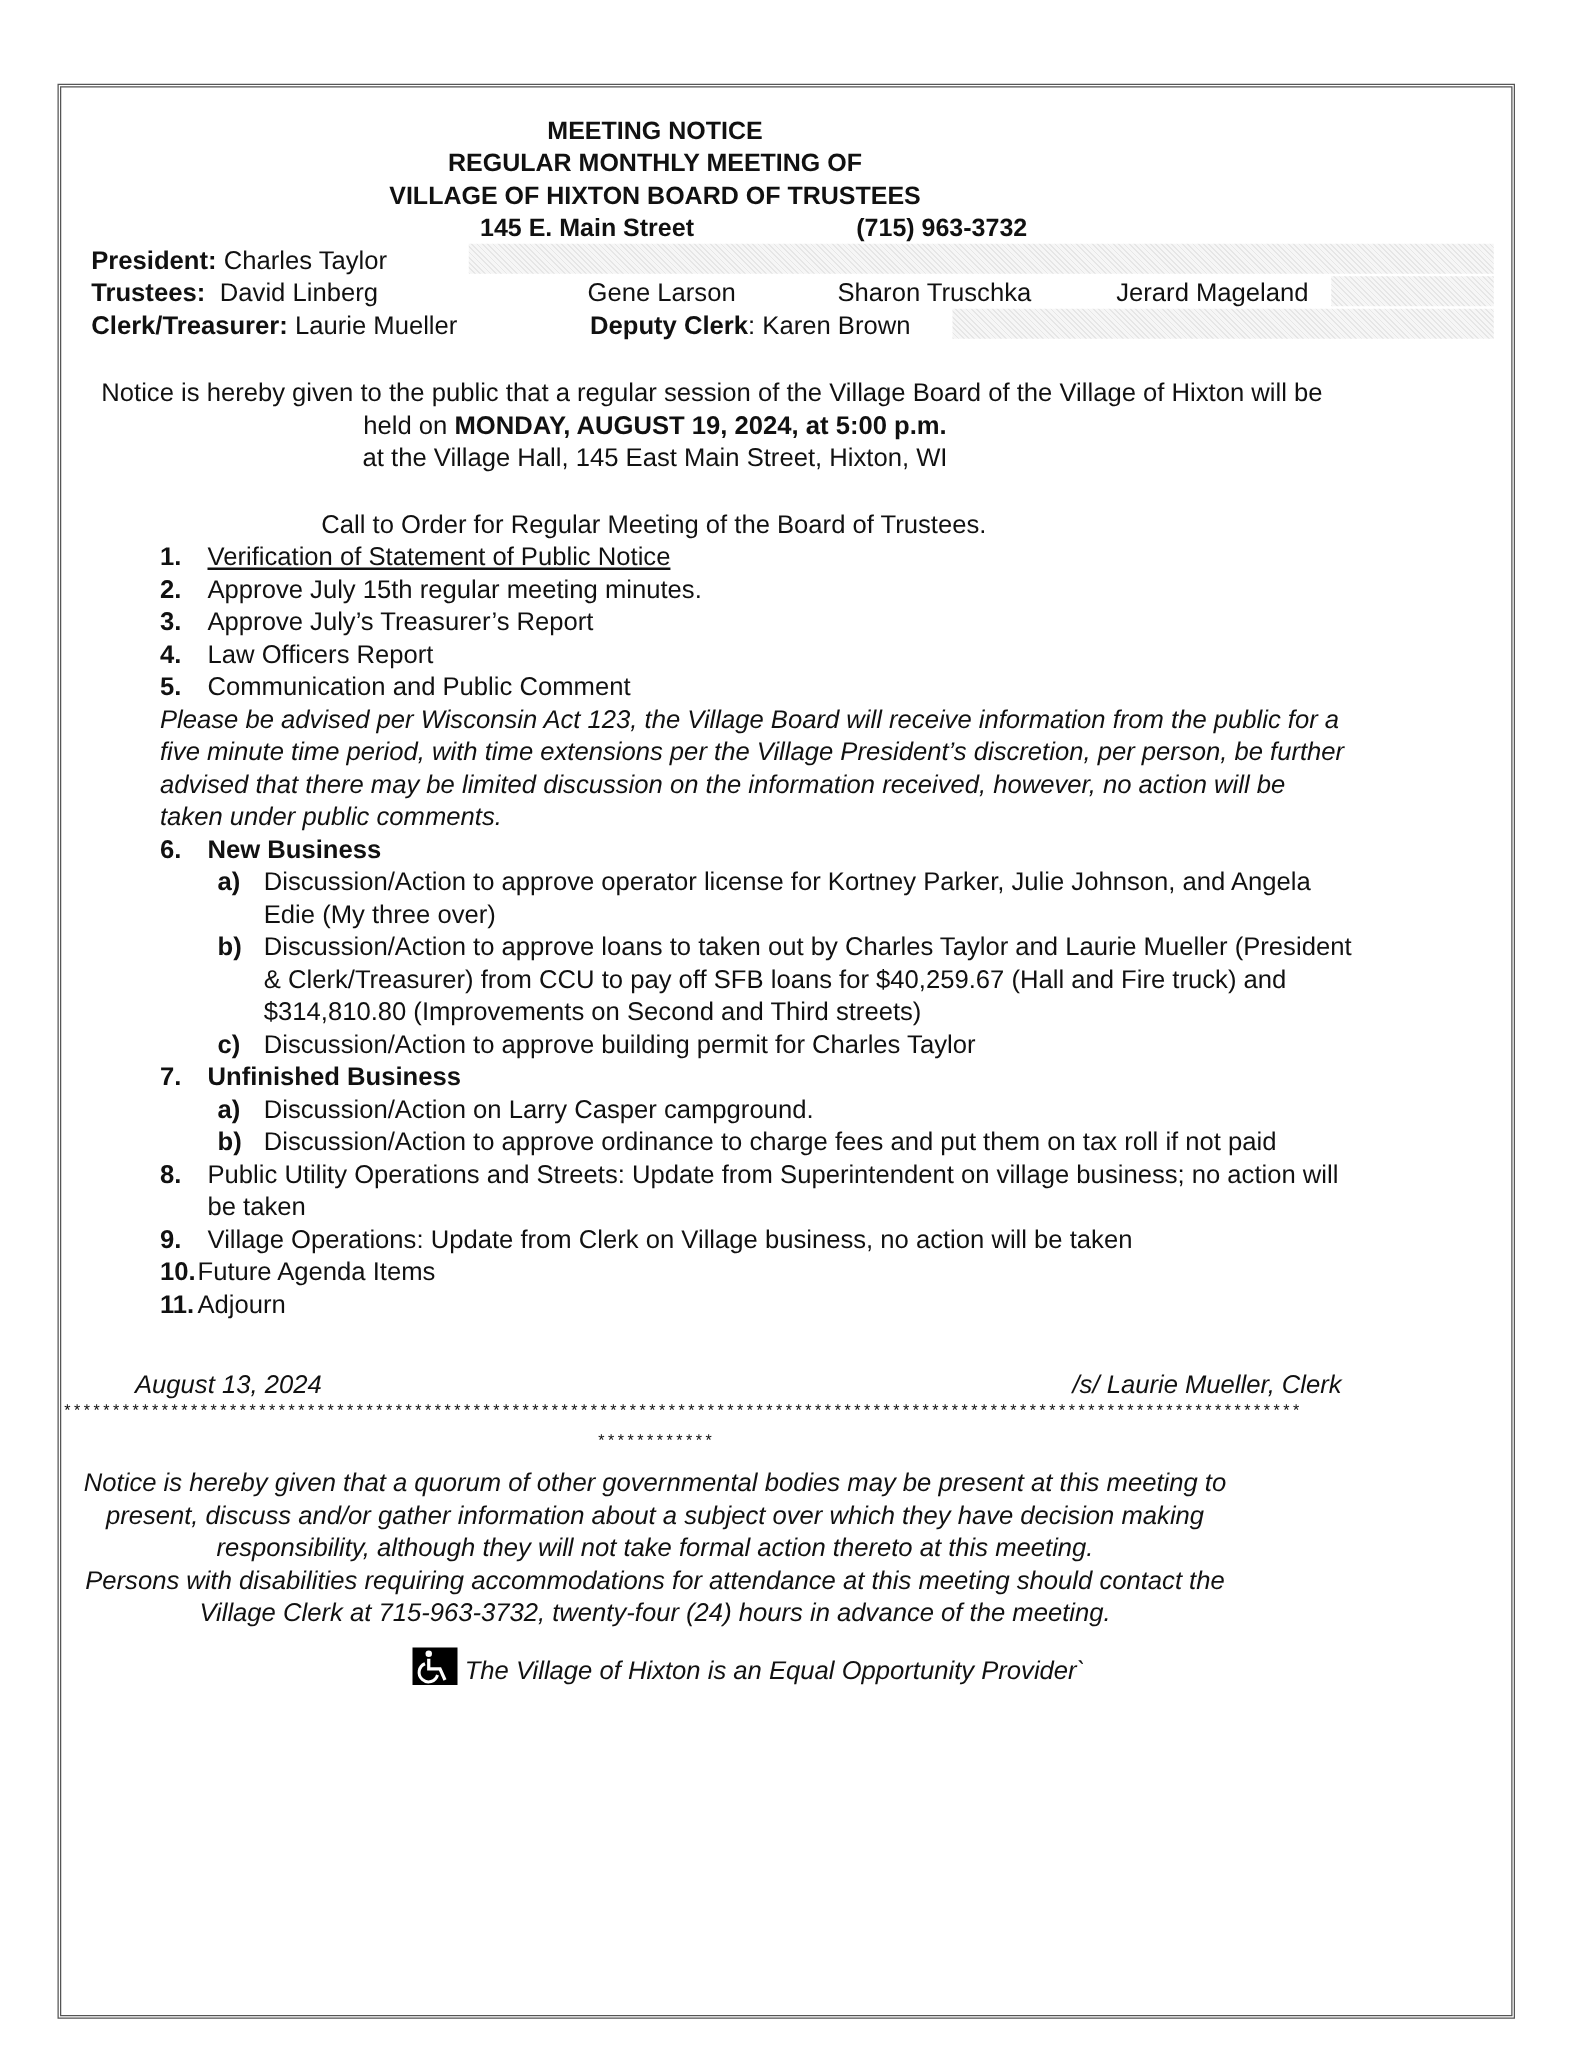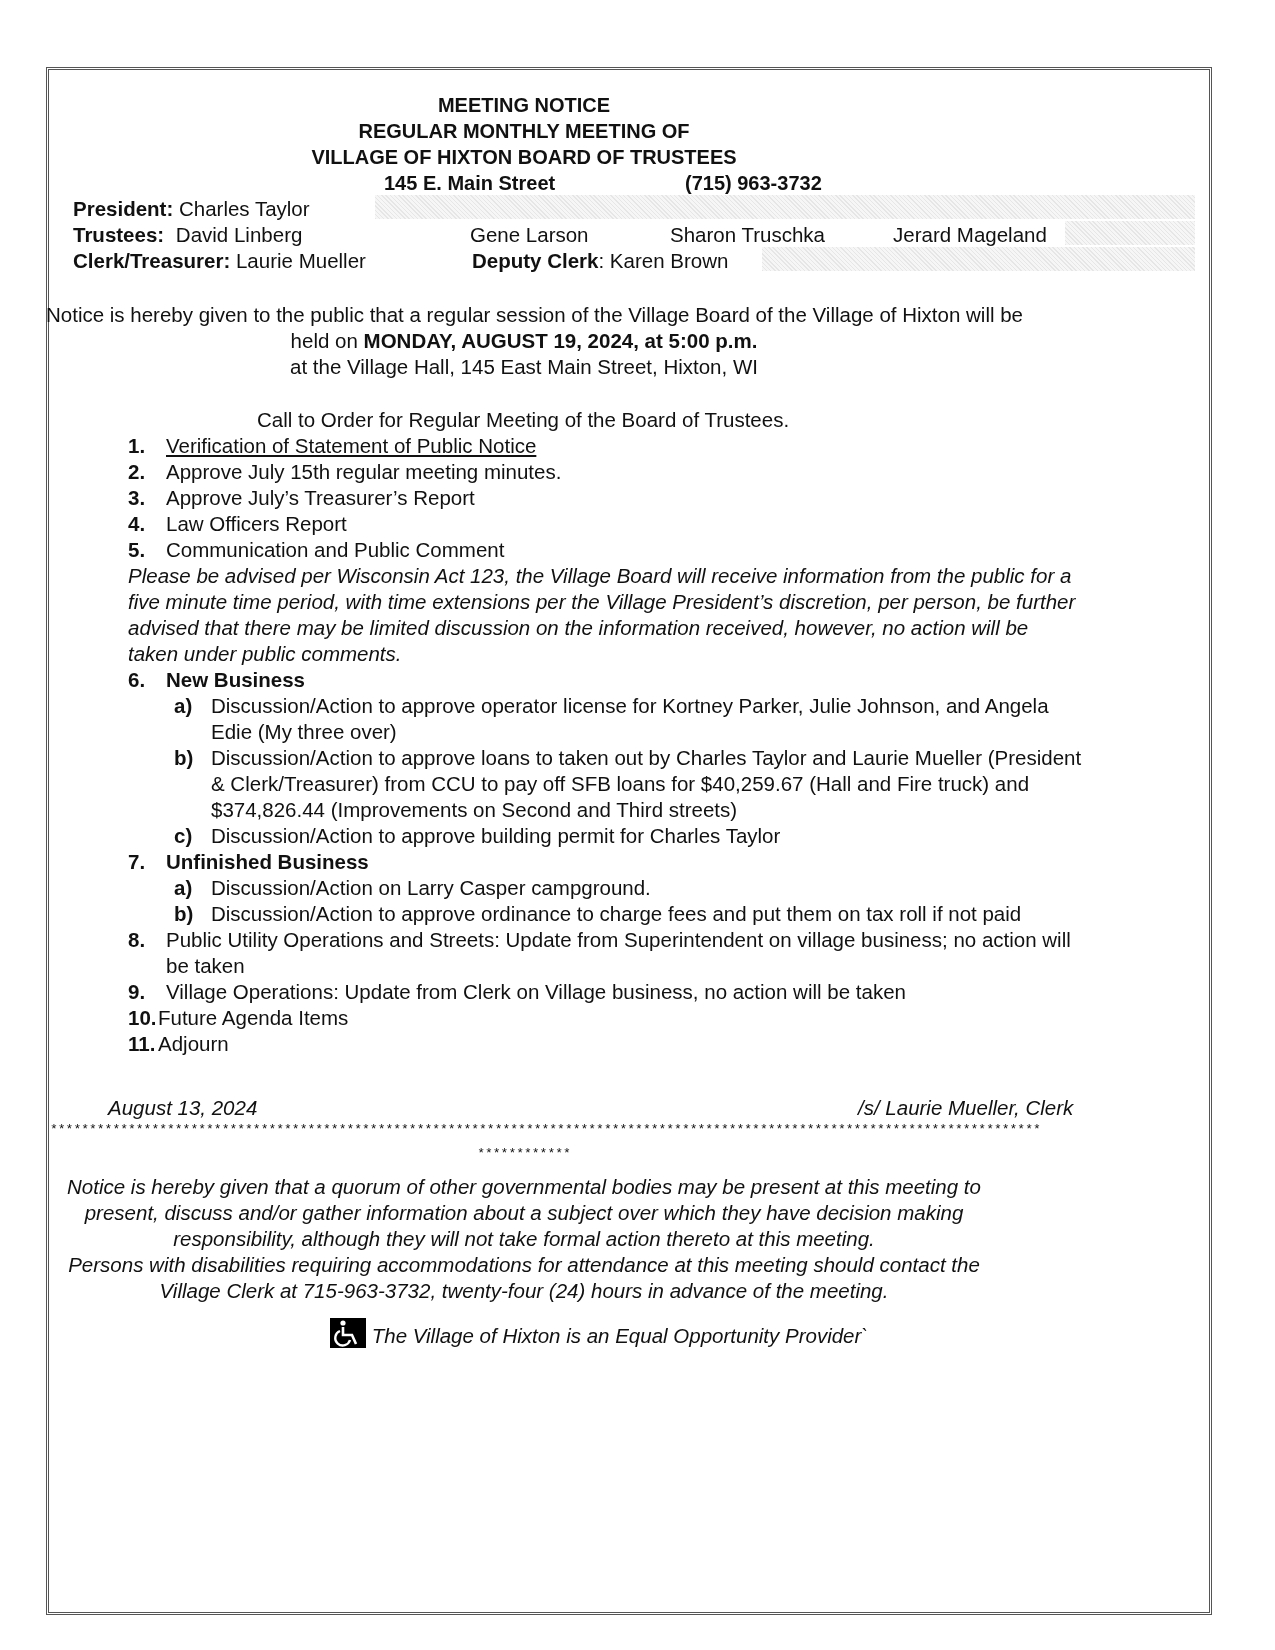--- a/index.html
+++ b/index.html
@@ -48,21 +48,21 @@
 <div class="abs t20" style="left:670px; top:222px;">Sharon Truschka</div>
 <div class="abs t20" style="left:893px; top:222px;">Jerard Mageland</div>
 <div class="abs t20" style="left:73px; top:248px;">
   <span class="b">Clerk/Treasurer:</span>
   <span>Laurie Mueller</span>
 </div>
 <div class="abs t20" style="left:472px; top:248px;">
   <span class="b">Deputy Clerk</span><span>: Karen Brown</span>
 </div>
 
-<div class="center t20" style="top:302px;">Notice is hereby given to the public that a regular session of the Village Board of the Village of Hixton will be</div>
+<div class="center t20" style="top:302px;padding-left:35px;">Notice is hereby given to the public that a regular session of the Village Board of the Village of Hixton will be</div>
 <div class="center t20" style="top:328px;">
   <span>held on </span><span class="b">MONDAY, AUGUST 19, 2024, at 5:00 p.m.</span>
 </div>
 <div class="center t20" style="top:354px;">at the Village Hall, 145 East Main Street, Hixton, WI</div>
 
 <div class="abs t20" style="left:257px; top:407px;">Call to Order for Regular Meeting of the Board of Trustees.</div>
 
 <div class="abs t20" style="left:128px; top:433px;text-decoration:underline;"><span class="num">1.</span><span>Verification of Statement of Public Notice</span></div>
 <div class="abs t20" style="left:128px; top:459px;"><span class="num">2.</span><span>Approve July 15th regular meeting minutes.</span></div>
 <div class="abs t20" style="left:128px; top:485px;"><span class="num">3.</span><span>Approve July’s Treasurer’s Report</span></div>
@@ -72,21 +72,21 @@
 <div class="abs t20 i" style="left:128px; top:563px;">Please be advised per Wisconsin Act 123, the Village Board will receive information from the public for a</div>
 <div class="abs t20 i" style="left:128px; top:589px;">five minute time period, with time extensions per the Village President’s discretion, per person, be further</div>
 <div class="abs t20 i" style="left:128px; top:615px;font-style:italic;">advised that there may be limited discussion on the information received, however, no action will be</div>
 <div class="abs t20 i" style="left:128px; top:641px;">taken under public comments.</div>
 
 <div class="abs t20 b" style="left:128px; top:667px;"><span class="num">6.</span><span>New Business</span></div>
 <div class="abs t20" style="left:174px; top:693px;"><span class="sub">a)</span><span>Discussion/Action to approve operator license for Kortney Parker, Julie Johnson, and Angela</span></div>
 <div class="abs t20" style="left:211px; top:719px;">Edie (My three over)</div>
 <div class="abs t20" style="left:174px; top:745px;"><span class="sub">b)</span><span>Discussion/Action to approve loans to taken out by Charles Taylor and Laurie Mueller (President</span></div>
 <div class="abs t20" style="left:211px; top:771px;">&amp; Clerk/Treasurer) from CCU to pay off SFB loans for $40,259.67 (Hall and Fire truck) and</div>
-<div class="abs t20" style="left:211px; top:797px;">$374,826.44 (Improvements on Second and Third streets)</div>
+<div class="abs t20" style="left:211px; top:797px;">$314,810.80 (Improvements on Second and Third streets)</div>
 <div class="abs t20" style="left:174px; top:823px;"><span class="sub">c)</span><span>Discussion/Action to approve building permit for Charles Taylor</span></div>
 
 <div class="abs t20 b" style="left:128px; top:849px;"><span class="num">7.</span><span>Unfinished Business</span></div>
 <div class="abs t20" style="left:174px; top:875px;"><span class="sub">a)</span><span>Discussion/Action on Larry Casper campground.</span></div>
 <div class="abs t20" style="left:174px; top:901px;"><span class="sub">b)</span><span>Discussion/Action to approve ordinance to charge fees and put them on tax roll if not paid</span></div>
 
 <div class="abs t20" style="left:128px; top:927px;"><span class="num">8.</span><span>Public Utility Operations and Streets: Update from Superintendent on village business; no action will</span></div>
 <div class="abs t20" style="left:166px; top:953px;">be taken</div>
 <div class="abs t20" style="left:128px; top:979px;"><span class="num">9.</span><span>Village Operations: Update from Clerk on Village business, no action will be taken</span></div>
 <div class="abs t20" style="left:128px; top:1005px;"><span class="num2">10.</span><span>Future Agenda Items</span></div>

